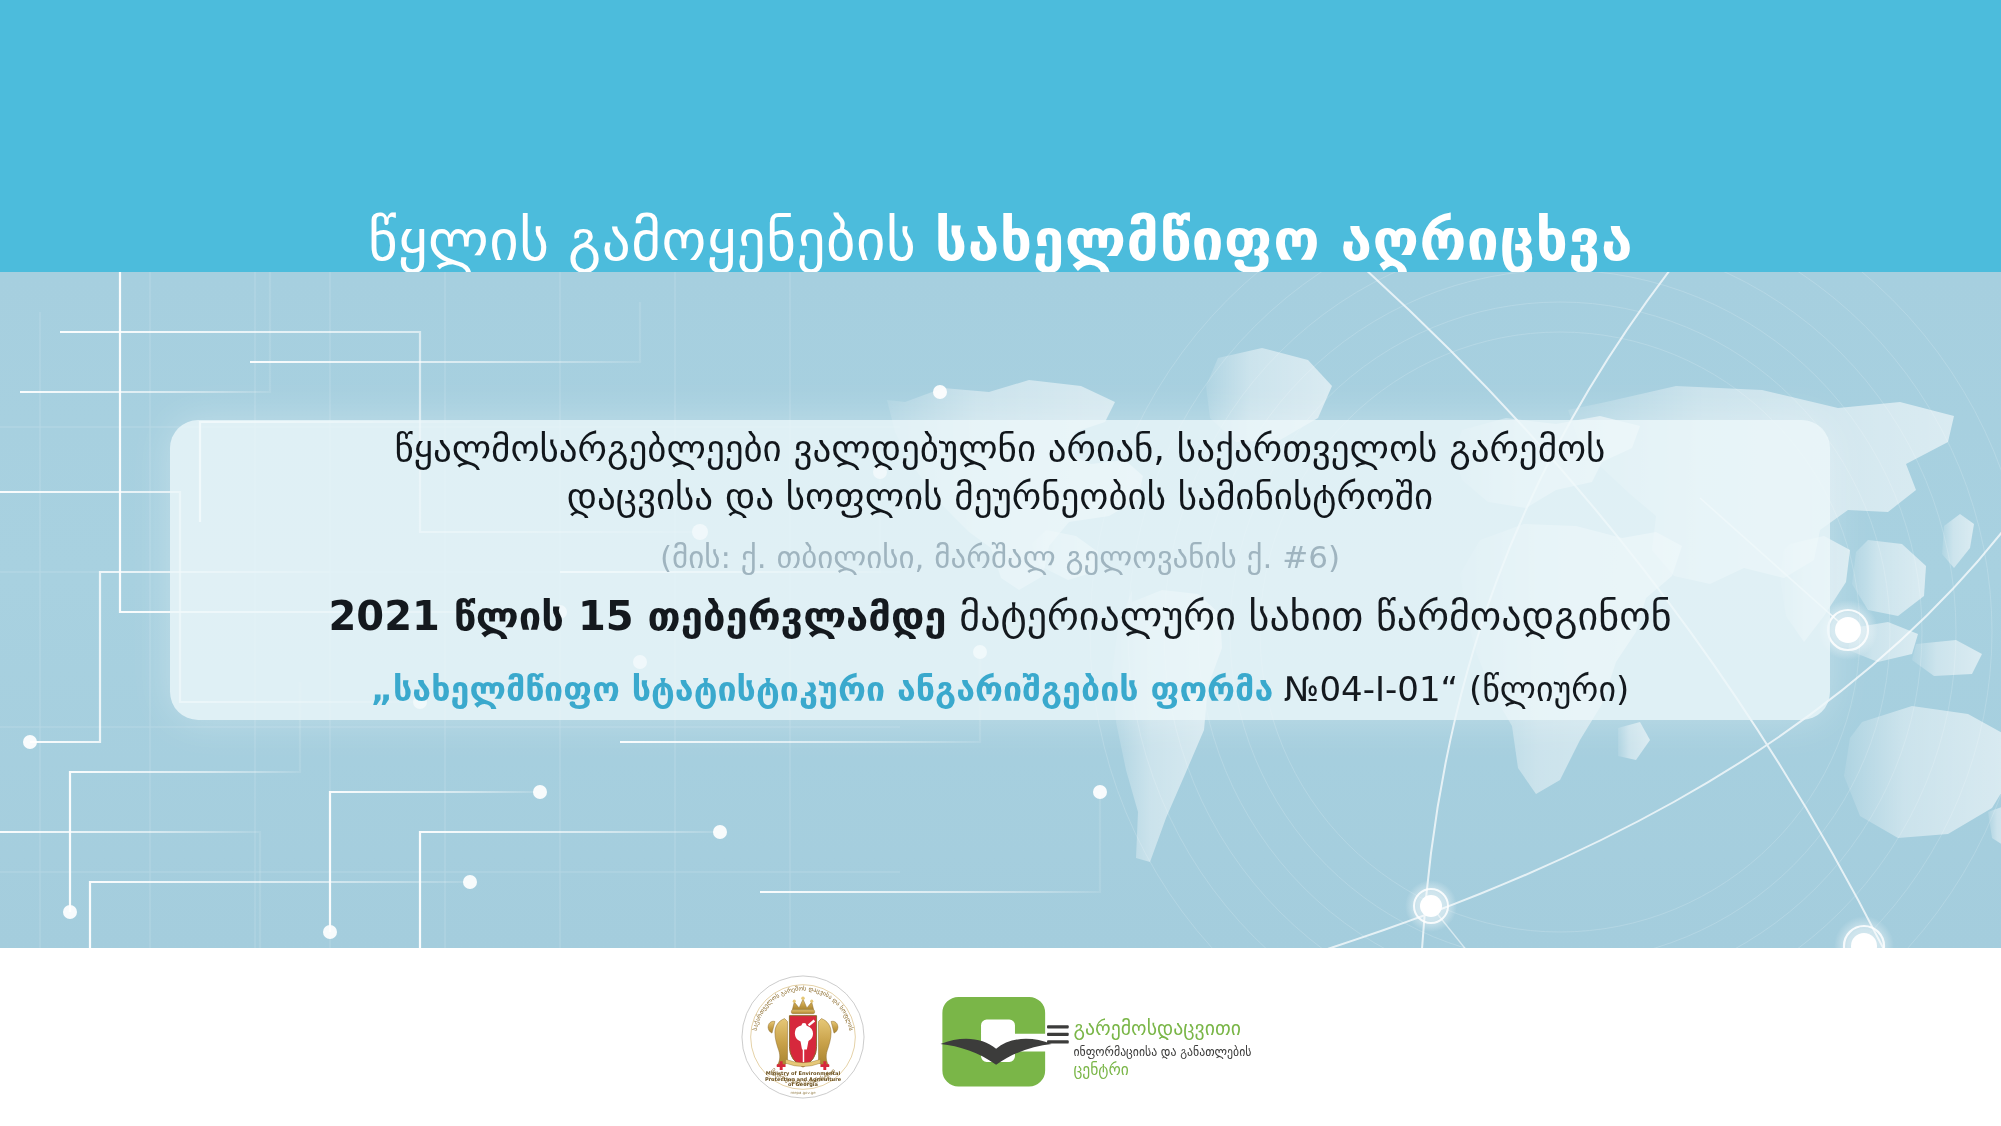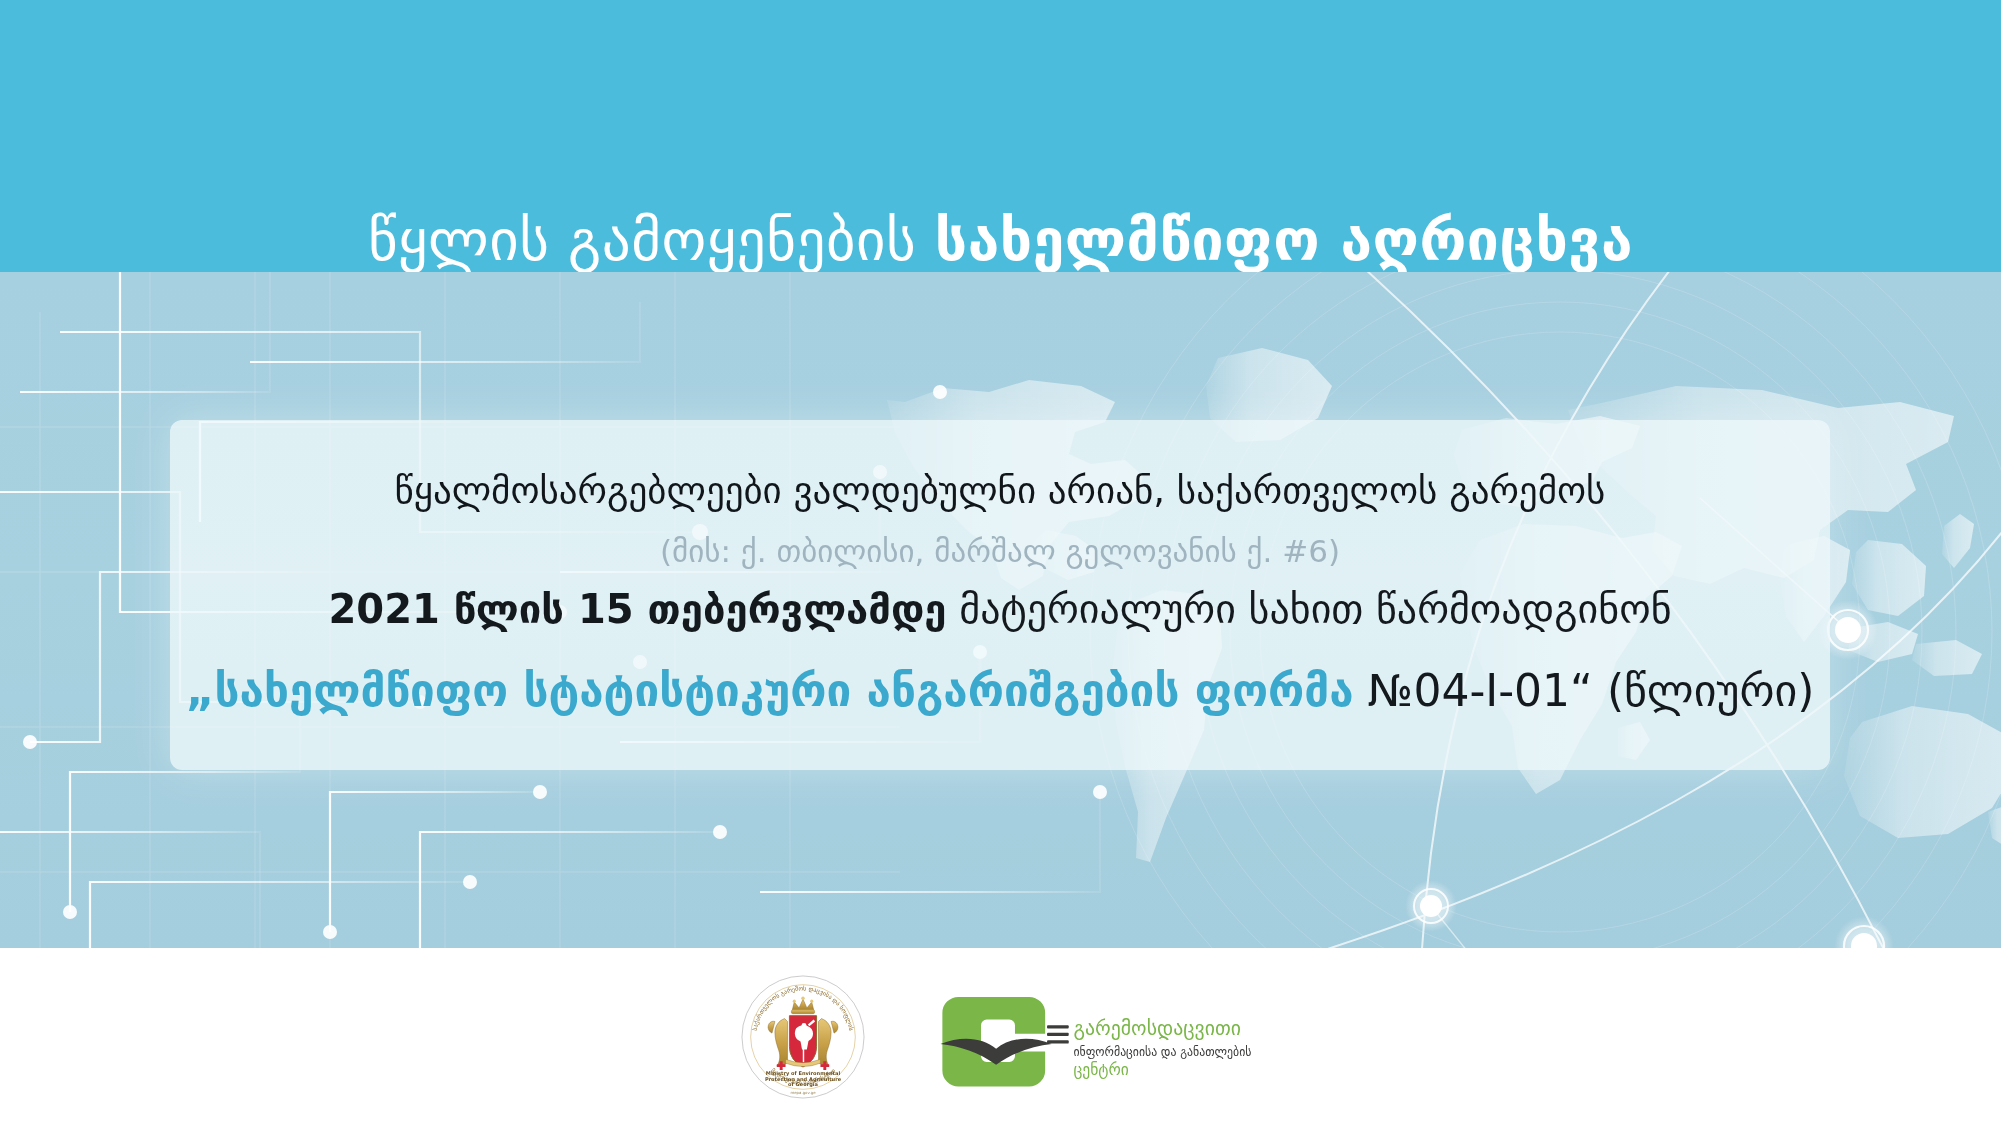--- a/index.html
+++ b/index.html
@@ -41,23 +41,23 @@
     width:2001px; height:676px;
     background:linear-gradient(180deg,#a6cfdf 0%,#a8d1e0 45%,#a4cddd 100%);
     overflow:hidden;
   }
   .hero-svg { position:absolute; left:0; top:0; width:2001px; height:676px; }
 
   
   .card {
     position:absolute;
     left:170px; top:148px;
-    width:1660px; height:350px;
+    width:1660px; height:300px;
     background:rgba(238,247,250,0.80);
-    border-radius:12px;
+    border-radius:28px;
     z-index:6;
     box-shadow:0 0 40px rgba(255,255,255,0.30);
   }
   .card-inner {
     position:absolute; left:0; top:0; width:100%; height:100%;
     display:flex; flex-direction:column;
     align-items:center; justify-content:center;
     padding:10px 60px;
   }
   .line {
@@ -79,21 +79,21 @@
     margin-top:14px;
   }
   .line-date {
     font-size:40px;
     line-height:1.46;
     margin-top:6px;
     color:#14191e;
   }
   .line-date .bold { font-weight:700; }
   .line-form {
-    font-size:44px;
+    font-size:34px;
     line-height:1.46;
     margin-top:20px;
     color:#14191e;
   }
   .line-form .blue { color:#3aa9cd; font-weight:700; }
   .line-form .tail { font-weight:400; color:#14191e; }
 
   
   .footer {
     position:absolute; left:0; top:948px;
@@ -259,20 +259,21 @@
         <g>
           <path d="M1848 358 L1700 226" stroke="#ffffff" stroke-width="1.6" fill="none" opacity="0.7"></path>
           <path d="M1431 634 L1500 720" stroke="#ffffff" stroke-width="1.4" fill="none" opacity="0.55"></path>
         </g>
       </g>
     </svg>
 
     <div class="card">
       <div class="card-inner">
         <div class="line line-1">წყალმოსარგებლეები ვალდებულნი არიან, საქართველოს გარემოს</div>
+        <div class="line line-2">დაცვისა და სოფლის მეურნეობის სამინისტროში</div>
         <div class="line line-address">(მის: ქ. თბილისი, მარშალ გელოვანის ქ. #6)</div>
         <div class="line line-date">
           <span class="bold">2021 წლის 15 თებერვლამდე</span><span> მატერიალური სახით წარმოადგინონ</span>
         </div>
         <div class="line line-form">
           <span class="blue">„სახელმწიფო სტატისტიკური ანგარიშგების ფორმა</span><span class="tail"> №04-I-01“ (წლიური)</span>
         </div>
       </div>
     </div>
   </div>

